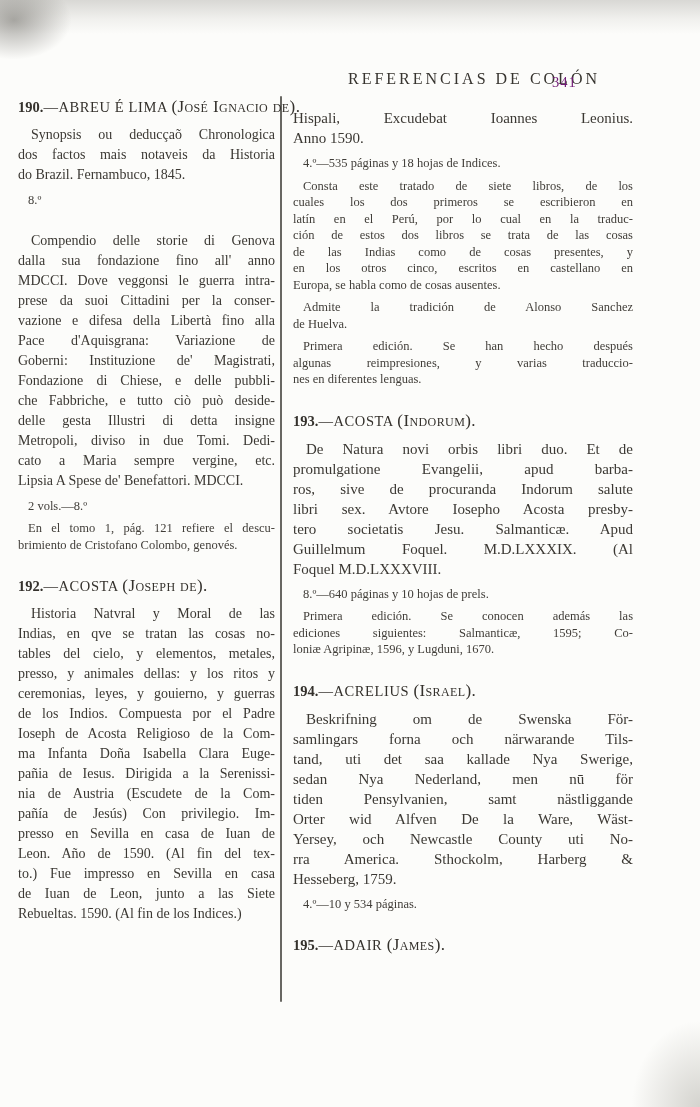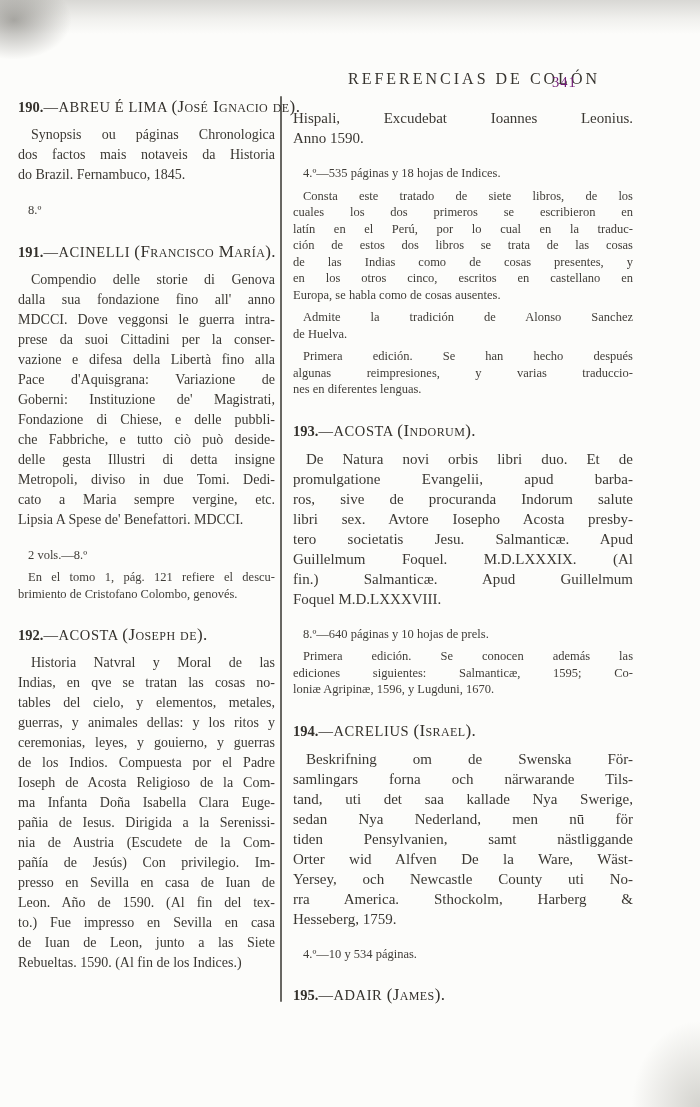--- a/index.html
+++ b/index.html
@@ -57,21 +57,21 @@
   .heading{margin-bottom:7px;}
   .body{}
   .tl{
     font-size:14px;line-height:20px;
     text-align:justify;text-align-last:justify;
     color:#3b3833;
   }
   .col-right .tl{font-size:15px;}
   .tl.last{text-align-last:left;}
   .tl.ind{text-indent:13px;}
-  .note{margin-top:17px;}
+  .note{margin-top:7px;}
   .note + .note{margin-top:6px;}
   .nl{
     font-size:12.5px;line-height:16.5px;
     text-align:justify;text-align-last:justify;
     color:#403d38;
   }
   .nl.last{text-align-last:left;}
   .nl.ind{text-indent:10px;}
 </style>
 </head>
@@ -85,30 +85,29 @@
 
   <div class="page-title">REFERENCIAS DE COLÓN</div>
   <div class="page-number">341</div>
 
   <div class="divider"></div>
 
   <div class="col col-left">
       <div class="entry">
         <div class="heading"><span class="hnum">190.</span><span class="hname">—ABREU É LIMA </span><span class="hparen">(José Ignacio de).</span></div>
         <div class="body">
-          <div class="tl ind">Synopsis ou páginas Chronologica</div>
+          <div class="tl ind">Synopsis ou deducçaõ Chronologica</div>
           <div class="tl">dos factos mais notaveis da Historia</div>
           <div class="tl last">do Brazil. Fernambuco, 1845.</div>
         </div>
         <div class="note">
           <div class="nl last ind">8.º</div>
         </div>
       </div>
       <div class="entry">
-        <div class="heading"><span class="hnum">191.</span><span class="hname">—ACINELLI </span><span class="hparen">(Francisco María).</span></div>
         <div class="body">
           <div class="tl ind">Compendio delle storie di Genova</div>
           <div class="tl">dalla sua fondazione fino all' anno</div>
           <div class="tl">MDCCI. Dove veggonsi le guerra intra-</div>
           <div class="tl">prese da suoi Cittadini per la conser-</div>
           <div class="tl">vazione e difesa della Libertà fino alla</div>
           <div class="tl">Pace d'Aquisgrana: Variazione de</div>
           <div class="tl">Goberni: Instituzione de' Magistrati,</div>
           <div class="tl">Fondazione di Chiese, e delle pubbli-</div>
           <div class="tl">che Fabbriche, e tutto ciò può deside-</div>
@@ -124,21 +123,21 @@
           <div class="nl ind">En el tomo 1, pág. 121 refiere el descu-</div>
           <div class="nl last">brimiento de Cristofano Colombo, genovés.</div>
         </div>
       </div>
       <div class="entry">
         <div class="heading"><span class="hnum">192.</span><span class="hname">—ACOSTA </span><span class="hparen">(Joseph de).</span></div>
         <div class="body">
           <div class="tl ind">Historia Natvral y Moral de las</div>
           <div class="tl">Indias, en qve se tratan las cosas no-</div>
           <div class="tl">tables del cielo, y elementos, metales,</div>
-          <div class="tl">guerras, y animales dellas: y los ritos y</div>
+          <div class="tl">presso, y animales dellas: y los ritos y</div>
           <div class="tl">ceremonias, leyes, y gouierno, y guerras</div>
           <div class="tl">de los Indios. Compuesta por el Padre</div>
           <div class="tl">Ioseph de Acosta Religioso de la Com-</div>
           <div class="tl">ma Infanta Doña Isabella Clara Euge-</div>
           <div class="tl">pañia de Iesus. Dirigida a la Serenissi-</div>
           <div class="tl">nia de Austria (Escudete de la Com-</div>
           <div class="tl">pañía de Jesús) Con privilegio. Im-</div>
           <div class="tl">presso en Sevilla en casa de Iuan de</div>
           <div class="tl">Leon. Año de 1590. (Al fin del tex-</div>
           <div class="tl">to.) Fue impresso en Sevilla en casa</div>
@@ -177,21 +176,20 @@
       </div>
       <div class="entry">
         <div class="heading"><span class="hnum">193.</span><span class="hname">—ACOSTA </span><span class="hparen">(Indorum).</span></div>
         <div class="body">
           <div class="tl ind">De Natura novi orbis libri duo. Et de</div>
           <div class="tl">promulgatione Evangelii, apud barba-</div>
           <div class="tl">ros, sive de procuranda Indorum salute</div>
           <div class="tl">libri sex. Avtore Iosepho Acosta presby-</div>
           <div class="tl">tero societatis Jesu. Salmanticæ. Apud</div>
           <div class="tl">Guillelmum Foquel. M.D.LXXXIX. (Al</div>
-          <div class="tl">fin.) Salmanticæ. Apud Guillelmum</div>
           <div class="tl last">Foquel M.D.LXXXVIII.</div>
         </div>
         <div class="note">
           <div class="nl last ind">8.º—640 páginas y 10 hojas de prels.</div>
         </div>
         <div class="note">
           <div class="nl ind">Primera edición. Se conocen además las</div>
           <div class="nl">ediciones siguientes: Salmanticæ, 1595; Co-</div>
           <div class="nl last">loniæ Agripinæ, 1596, y Lugduni, 1670.</div>
         </div>

